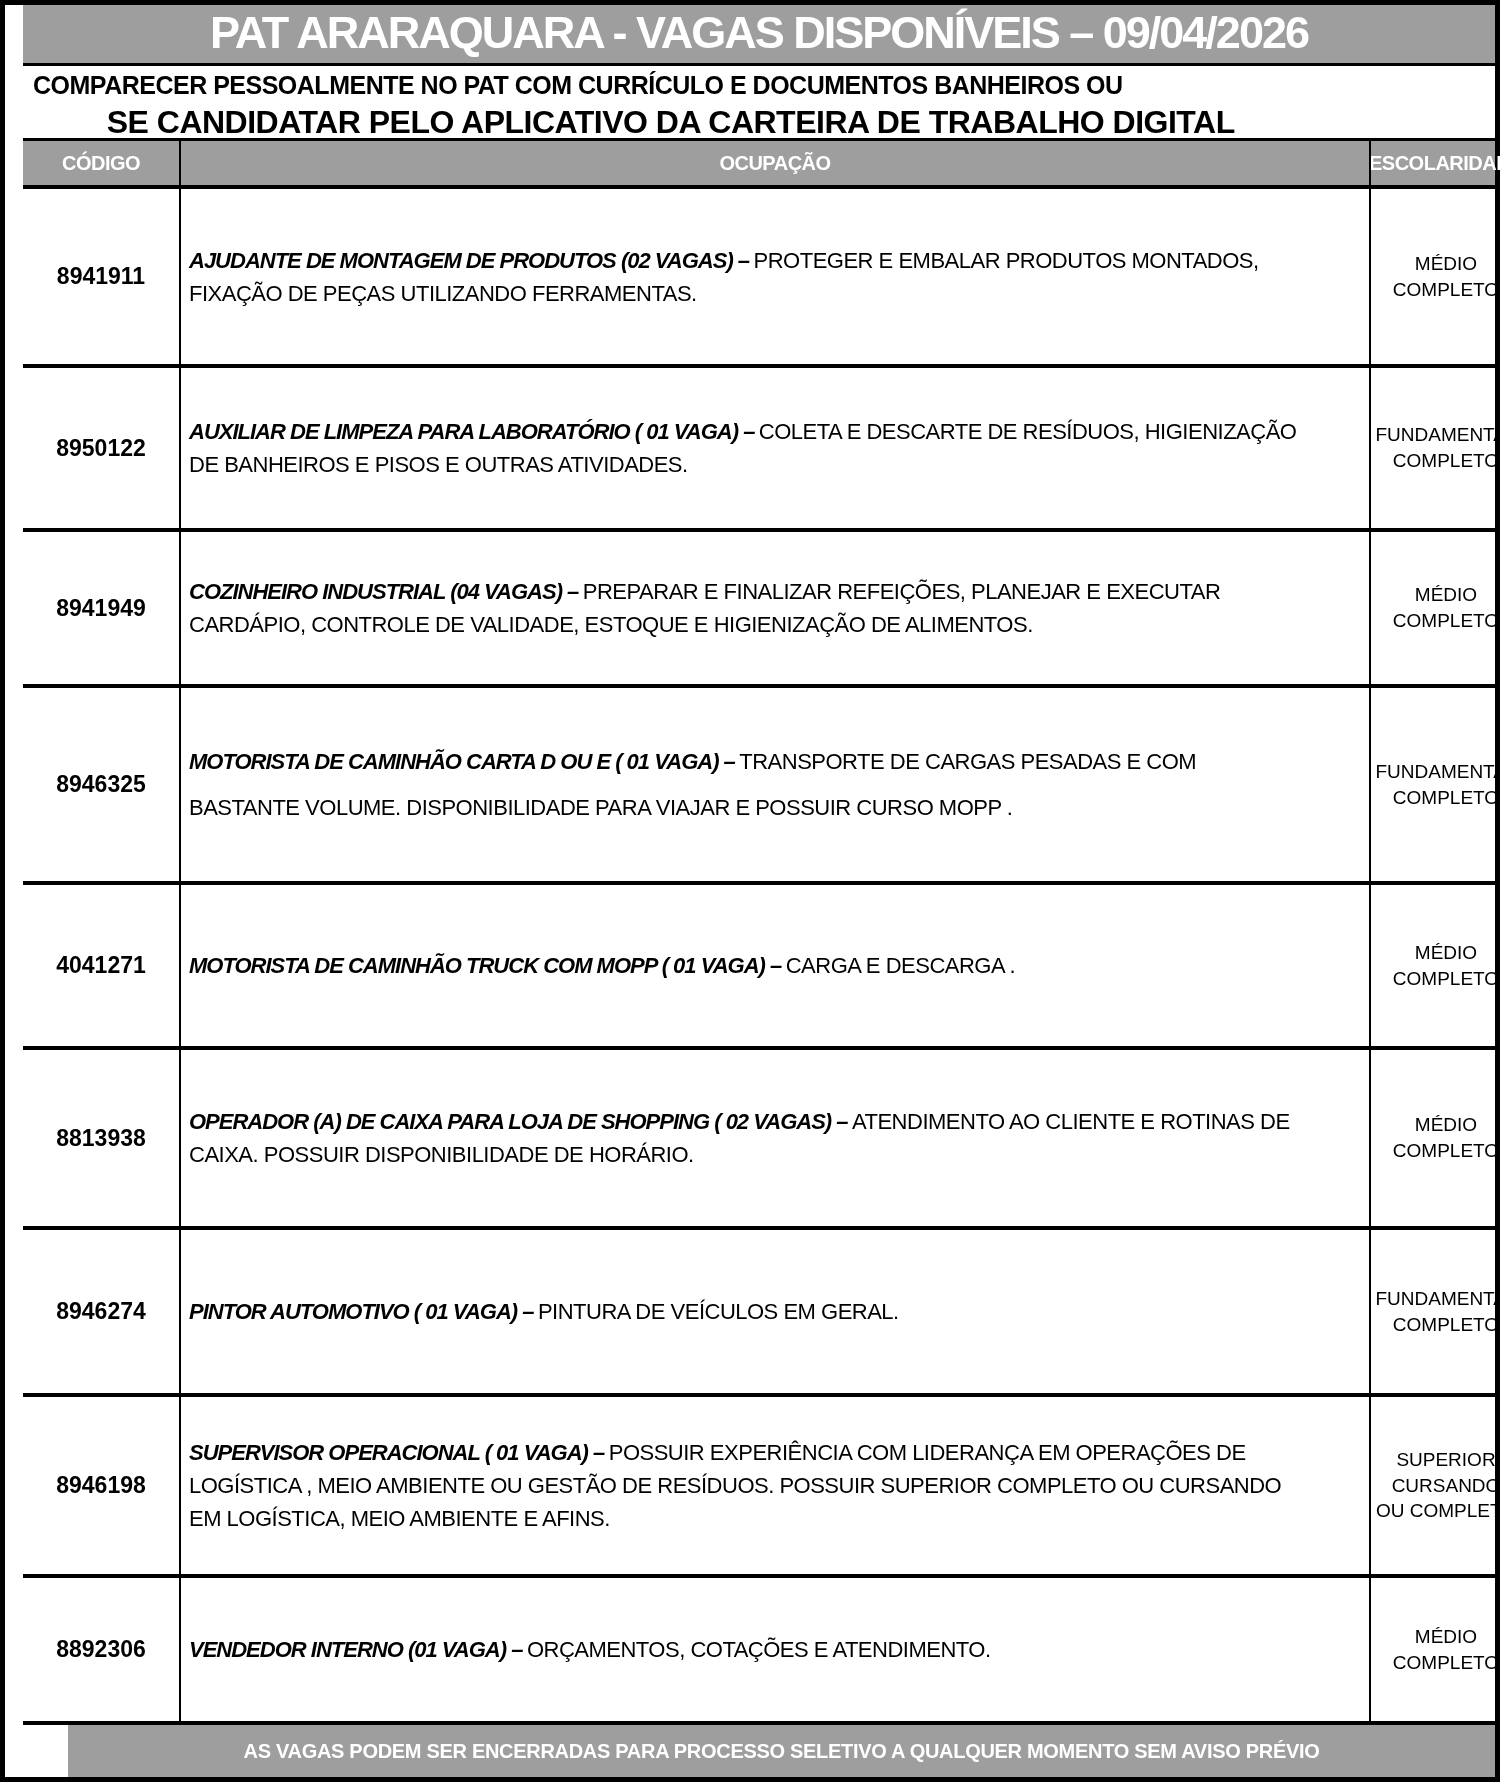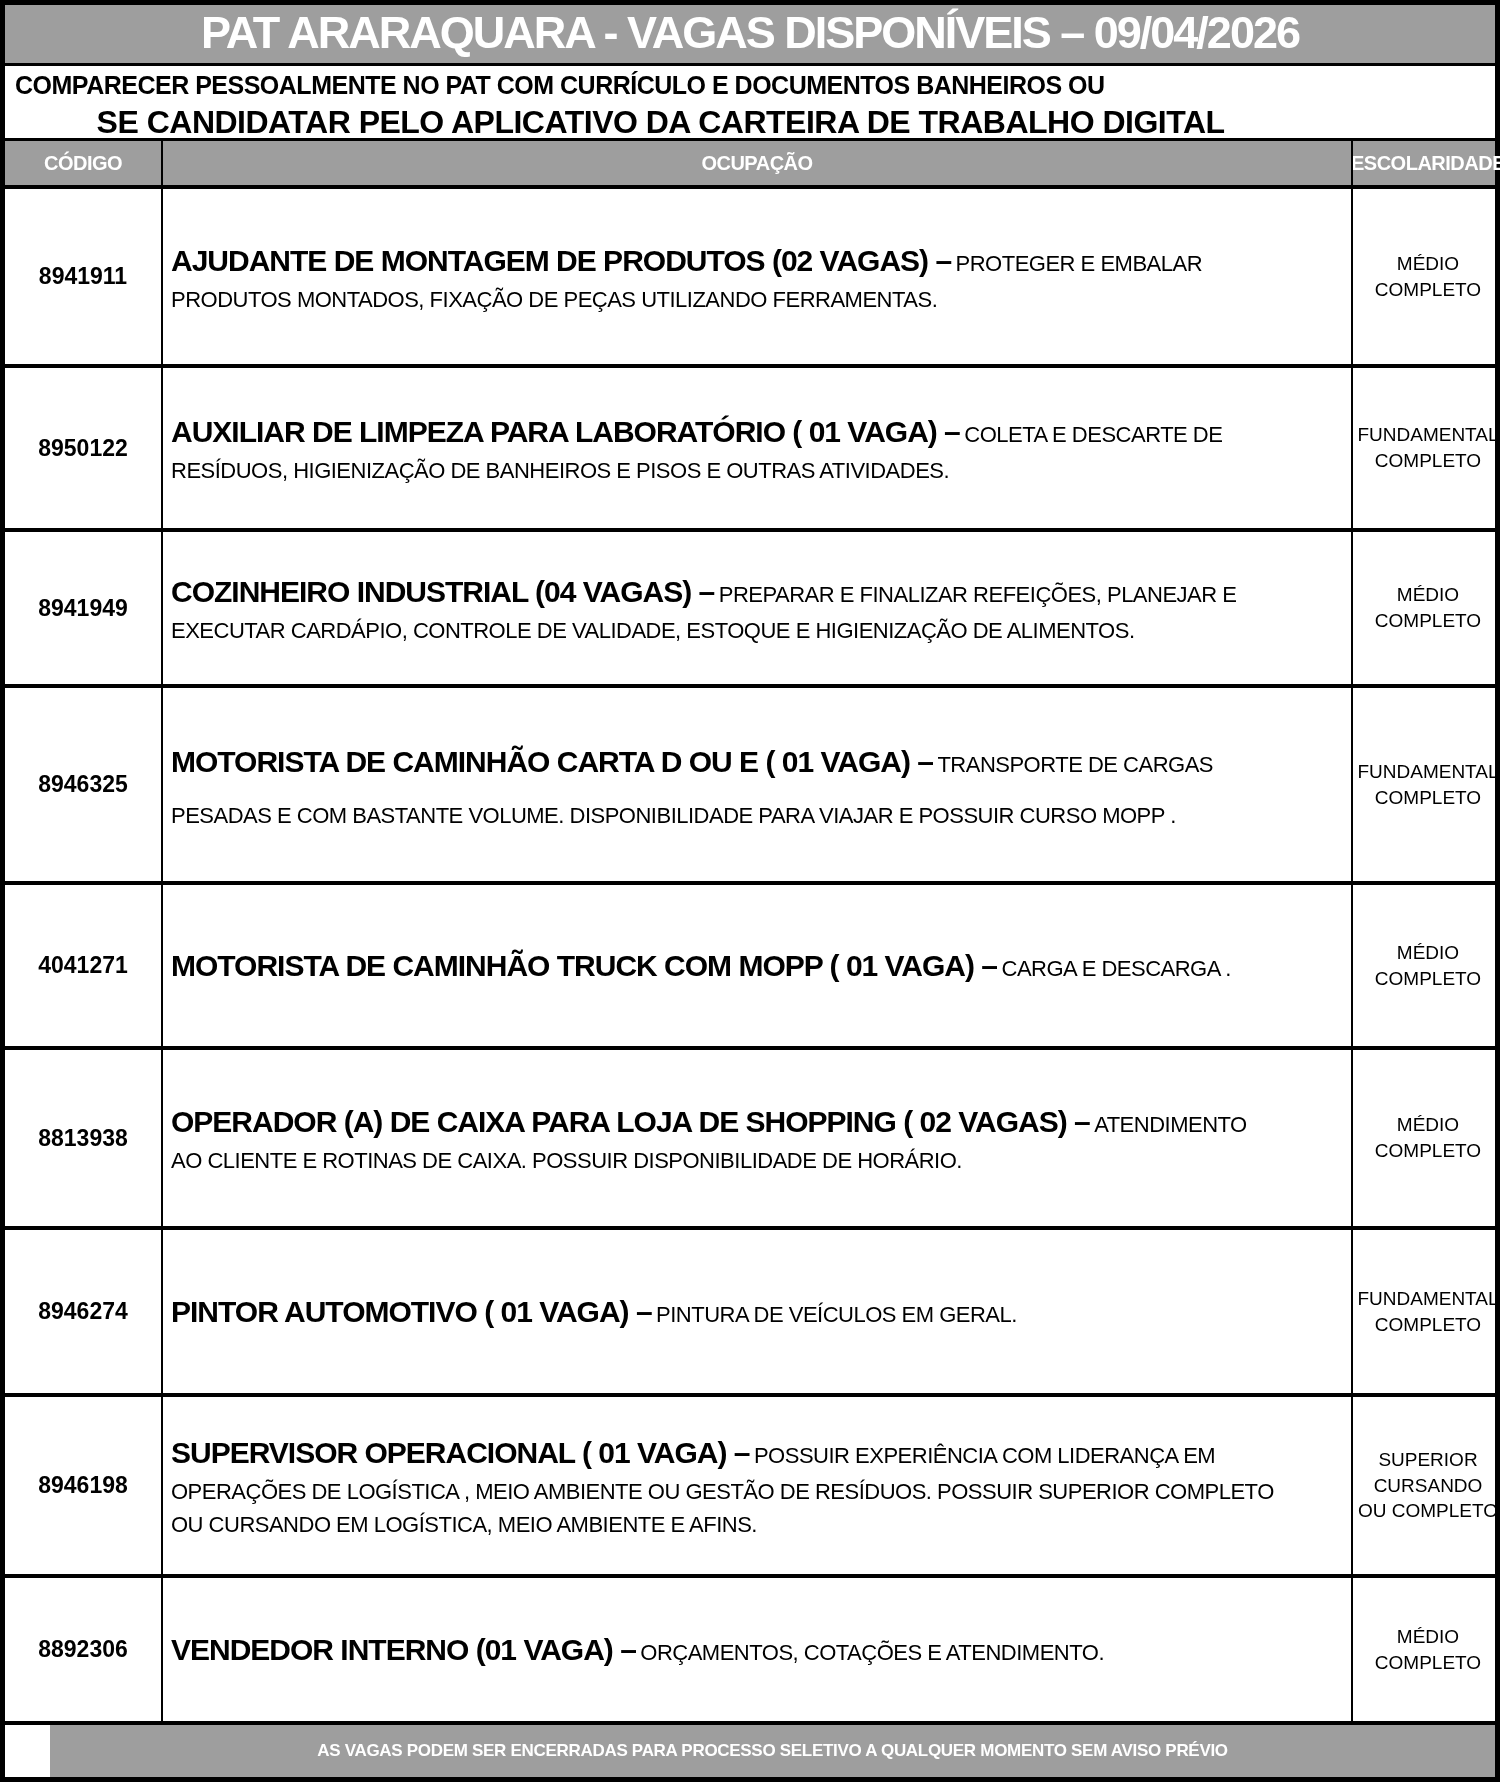--- a/index.html
+++ b/index.html
@@ -9,20 +9,21 @@
     font-family: "Liberation Sans", "DejaVu Sans", sans-serif;
     -webkit-font-smoothing: antialiased;
   }
   .page {
     width: 1500px;
     height: 1782px;
     border: 5px solid #000;
     display: flex;
     flex-direction: column;
     background: #fff;
+    padding-left: 18px;
   }
   
   .titlebar {
     height: 61px;
     background: #9e9e9e;
     border-bottom: 3px solid #000;
     color: #fff;
     font-weight: bold;
     font-size: 45px;
     letter-spacing: -2px;
@@ -82,21 +83,21 @@
     font-weight: bold;
     font-size: 23px;
     color: #000;
   }
   .occ {
     display: flex;
     align-items: center;
     padding: 6px 70px 6px 8px;
   }
   .occ-p { margin: 0; line-height: 1.5; color: #000; }
-  .jt { font-weight: bold; font-size: 30px; letter-spacing: -1px; }
+  .jt { font-weight: bold; font-size: 22px; letter-spacing: -1px; font-style: italic; }
   .jd { font-size: 22px; letter-spacing: -0.5px; }
   .edu, .exp {
     display: flex;
     align-items: center;
     justify-content: center;
     text-align: center;
     font-size: 19px;
     line-height: 1.35;
     padding: 0 4px;
     color: #000;
@@ -112,21 +113,21 @@
   .rows .row:nth-child(7) { height: 167px; }
   .rows .row:nth-child(8) { height: 181px; }
   .rows .row:nth-child(9) { height: 147px; }
 
   
   .footer {
     flex: 1;
     background: #9e9e9e;
     color: #fff;
     font-weight: bold;
-    font-size: 17px;
+    font-size: 20px;
     letter-spacing: -0.3px;
     display: flex;
     align-items: center;
     justify-content: center;
     text-align: right;
     white-space: nowrap;
     overflow: hidden;
     margin-left: 45px;
   }
 </style>

